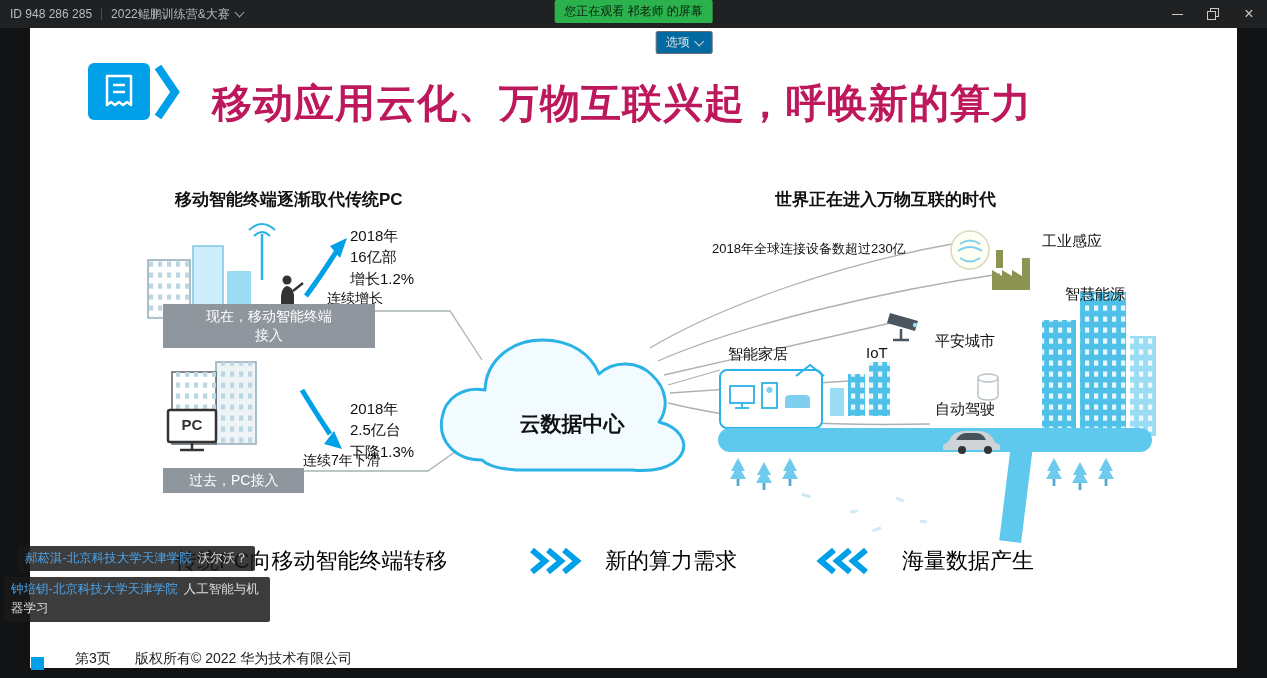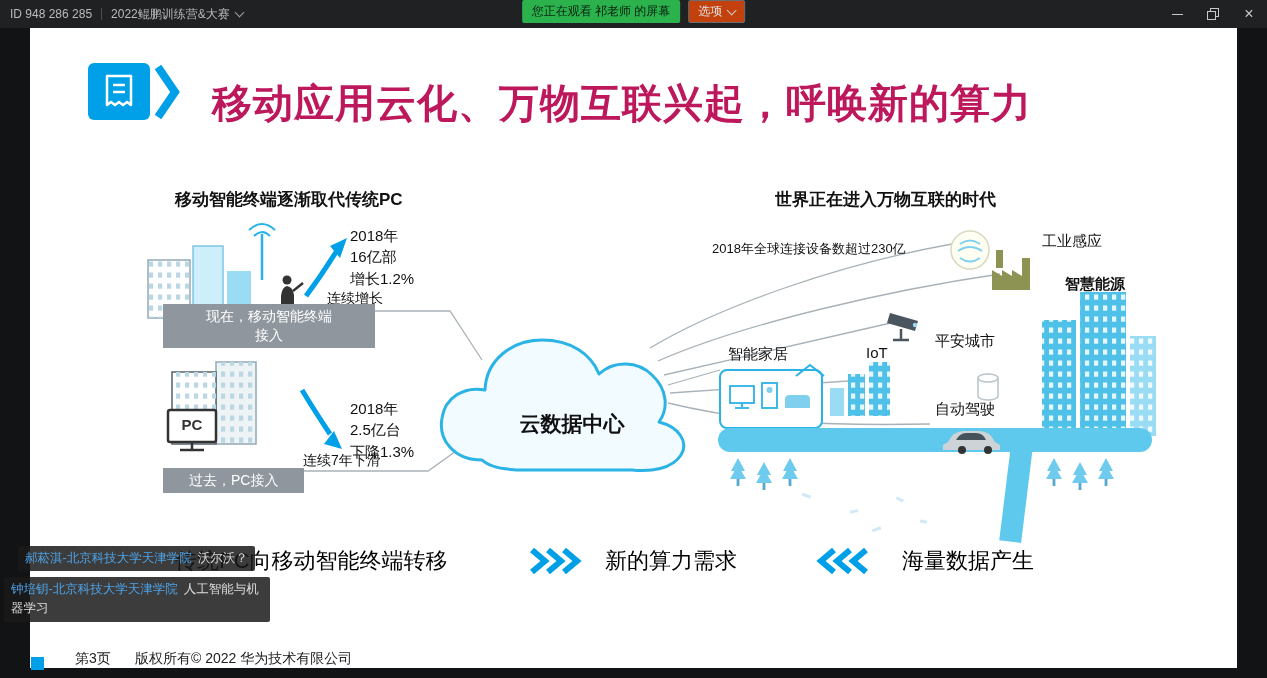--- a/index.html
+++ b/index.html
@@ -8,23 +8,23 @@
 
   
   .titlebar { position:absolute; top:0; left:0; right:0; height:28px; background:#1f2123;
               display:flex; align-items:center; color:#b9bcbe; font-size:12px; z-index:30; }
   .tb-left { display:flex; align-items:center; gap:9px; padding-left:10px; }
   .tb-sep  { width:1px; height:12px; background:#4a4d50; }
   .tb-item { display:flex; align-items:center; cursor:default; }
   .caret { width:6px; height:6px; border-left:1.6px solid #9fa2a5; border-bottom:1.6px solid #9fa2a5;
            transform:rotate(-45deg); display:inline-block; margin-left:6px; margin-top:-3px; }
   .tb-center { position:absolute; left:50%; top:0; height:28px; transform:translateX(-50%);
-               display:flex; align-items:flex-start; gap:8px; }
+               display:flex; align-items:flex-end; gap:8px;flex-direction:column; }
   .watch-badge { background:#2bb24c; color:rgba(0,0,0,0.82); font-size:12px; padding:3px 10px; border-radius:2px; white-space:nowrap; }
-  .options-btn { background:#c2410c; border:1px solid #6a6e72; color:#e3e3e3; font-size:12px;
+  .options-btn { background:#0369a1; border:1px solid #6a6e72; color:#e3e3e3; font-size:12px;
                  padding:2px 9px; border-radius:2px; display:flex; align-items:center; cursor:default; }
   .options-btn .caret { border-color:#cfcfcf; }
   .tb-right { margin-left:auto; display:flex; height:100%; }
   .winbtn { width:36px; display:flex; align-items:center; justify-content:center; color:#c9c9c9; }
   .min-icon { width:11px; border-top:1.6px solid #c9c9c9; display:inline-block; }
   .restore-icon { position:relative; width:12px; height:12px; display:inline-block; }
   .restore-icon::before { content:""; position:absolute; top:0; right:0; width:7px; height:7px; border:1.2px solid #c9c9c9; }
   .restore-icon::after  { content:""; position:absolute; bottom:0; left:0; width:7px; height:7px; border:1.2px solid #c9c9c9; background:#1f2123; }
   .close-glyph { font-size:16px; line-height:1; }
 
@@ -276,21 +276,21 @@
 
     <div class="abs cloud-label" style="left:462px; top:382px;">云数据中心</div>
 
     <div class="abs h2" style="left:745px; top:160px;">世界正在进入万物互联的时代</div>
     <div class="abs subtitle" style="left:682px; top:212px;">2018年全球连接设备数超过230亿</div>
     <div class="abs item-label" style="left:698px; top:317px;">智能家居</div>
     <div class="abs item-label" style="left:836px; top:316px;">IoT</div>
     <div class="abs item-label" style="left:905px; top:304px;">平安城市</div>
     <div class="abs item-label" style="left:905px; top:372px;">自动驾驶</div>
     <div class="abs item-label" style="left:1012px; top:204px;">工业感应</div>
-    <div class="abs item-label" style="left:1035px; top:247px;font-weight:bold;">智慧能源</div>
+    <div class="abs item-label" style="left:1035px; top:257px;">智慧能源</div>
 
     <div class="abs flow-text" style="left:145px; top:518px;">传统PC向移动智能终端转移</div>
     <div class="abs flow-text" style="left:575px; top:518px;">新的算力需求</div>
     <div class="abs flow-text" style="left:872px; top:518px;">海量数据产生</div>
 
     <div class="abs footer-text" style="left:45px; top:622px;">第3页</div>
     <div class="abs footer-text" style="left:105px; top:622px;">版权所有© 2022 华为技术有限公司</div>
     <div class="corner-sq"></div>
   </div>
 

